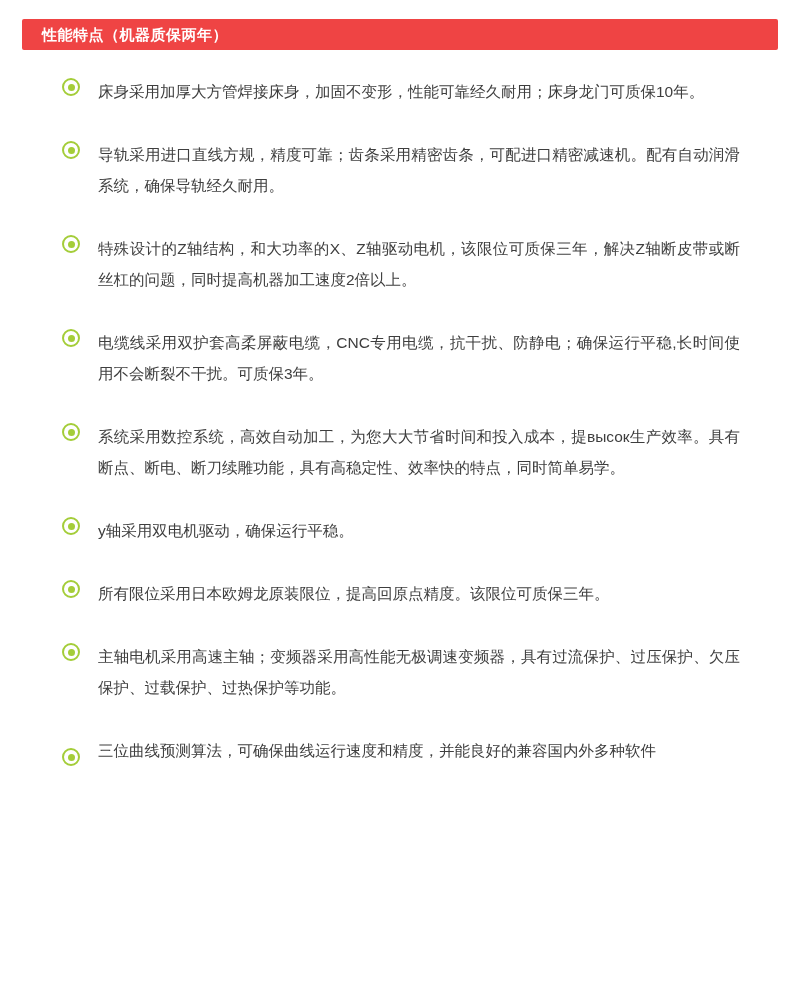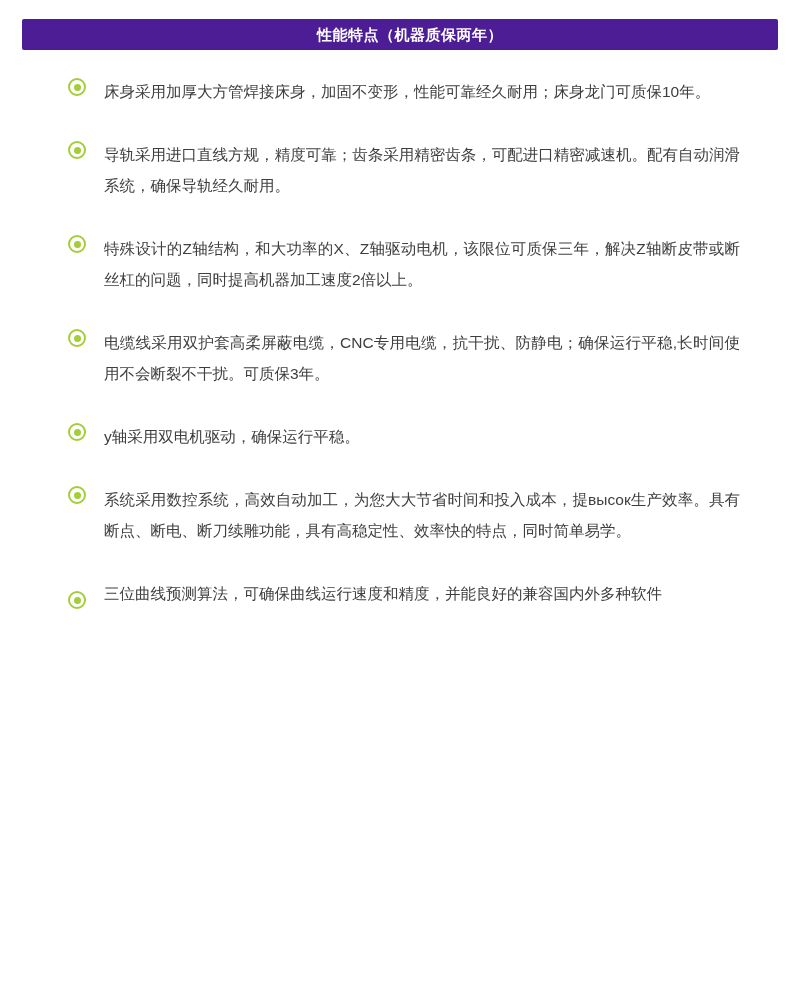--- a/index.html
+++ b/index.html
@@ -19,39 +19,38 @@
     min-height: 1001px;
     box-sizing: border-box;
     padding: 0;
     position: relative;
   }
 
   
   .header-bar {
     margin: 19px 22px 4px 22px;
     height: 31px;
-    background: #4c1d95;
+    background: #ef4444;
     border-radius: 2px;
     display: flex;
     align-items: center;
     padding-left: 20px;
     box-sizing: border-box;
-    justify-content: center;
   }
   .header-title {
     color: #ffffff;
     font-size: 15px;
     font-weight: bold;
     letter-spacing: 0.5px;
     line-height: 1;
   }
 
   
   .feature-list {
-    margin: 26px 0 0 8px;
+    margin: 26px 0 0 2px;
     padding: 0 60px 40px 60px;
     list-style: none;
     box-sizing: border-box;
   }
   .feature-item {
     display: flex;
     align-items: flex-start;
     margin-bottom: 32px;
   }
   .feature-item:last-child {
@@ -109,25 +108,33 @@
     <li class="feature-item">
       <span class="bullet-icon"></span>
       <span class="feature-text">特殊设计的Z轴结构，和大功率的X、Z轴驱动电机，该限位可质保三年，解决Z轴断皮带或断丝杠的问题，同时提高机器加工速度2倍以上。</span>
     </li>
     <li class="feature-item">
       <span class="bullet-icon"></span>
       <span class="feature-text">电缆线采用双护套高柔屏蔽电缆，CNC专用电缆，抗干扰、防静电；确保运行平稳,长时间使用不会断裂不干扰。可质保3年。</span>
     </li>
     <li class="feature-item">
       <span class="bullet-icon"></span>
+      <span class="feature-text">系统采用数控系统，高效自动加工，为您大大节省时间和投入成本，提высок生产效率。具有断点、断电、断刀续雕功能，具有高稳定性、效率快的特点，同时简单易学。</span>
+    </li>
+    <li class="feature-item">
+      <span class="bullet-icon"></span>
       <span class="feature-text">y轴采用双电机驱动，确保运行平稳。</span>
     </li>
     <li class="feature-item">
       <span class="bullet-icon"></span>
-      <span class="feature-text">系统采用数控系统，高效自动加工，为您大大节省时间和投入成本，提высок生产效率。具有断点、断电、断刀续雕功能，具有高稳定性、效率快的特点，同时简单易学。</span>
+      <span class="feature-text">所有限位采用日本欧姆龙原装限位，提高回原点精度。该限位可质保三年。</span>
+    </li>
+    <li class="feature-item">
+      <span class="bullet-icon"></span>
+      <span class="feature-text">主轴电机采用高速主轴；变频器采用高性能无极调速变频器，具有过流保护、过压保护、欠压保护、过载保护、过热保护等功能。</span>
     </li>
     <li class="feature-item">
       <span class="bullet-icon"></span>
       <span class="feature-text">三位曲线预测算法，可确保曲线运行速度和精度，并能良好的兼容国内外多种软件</span>
     </li>
   </ul>
 
 </div>
 
 </body></html>

